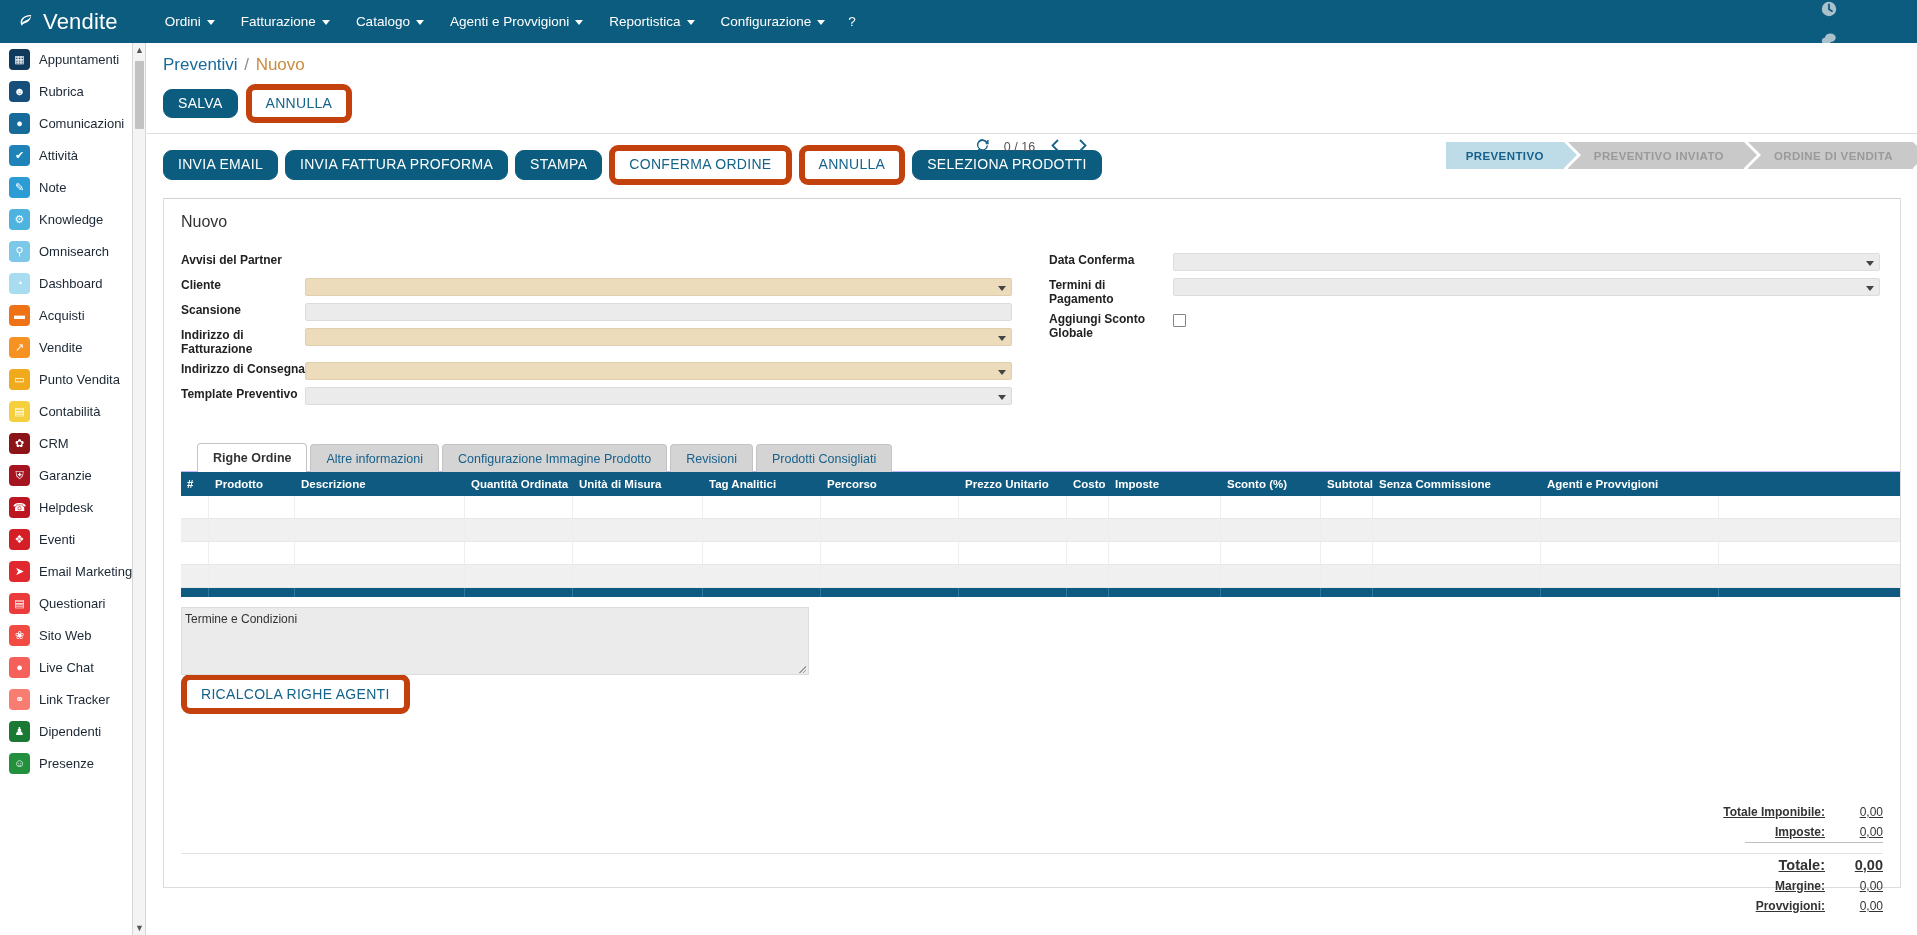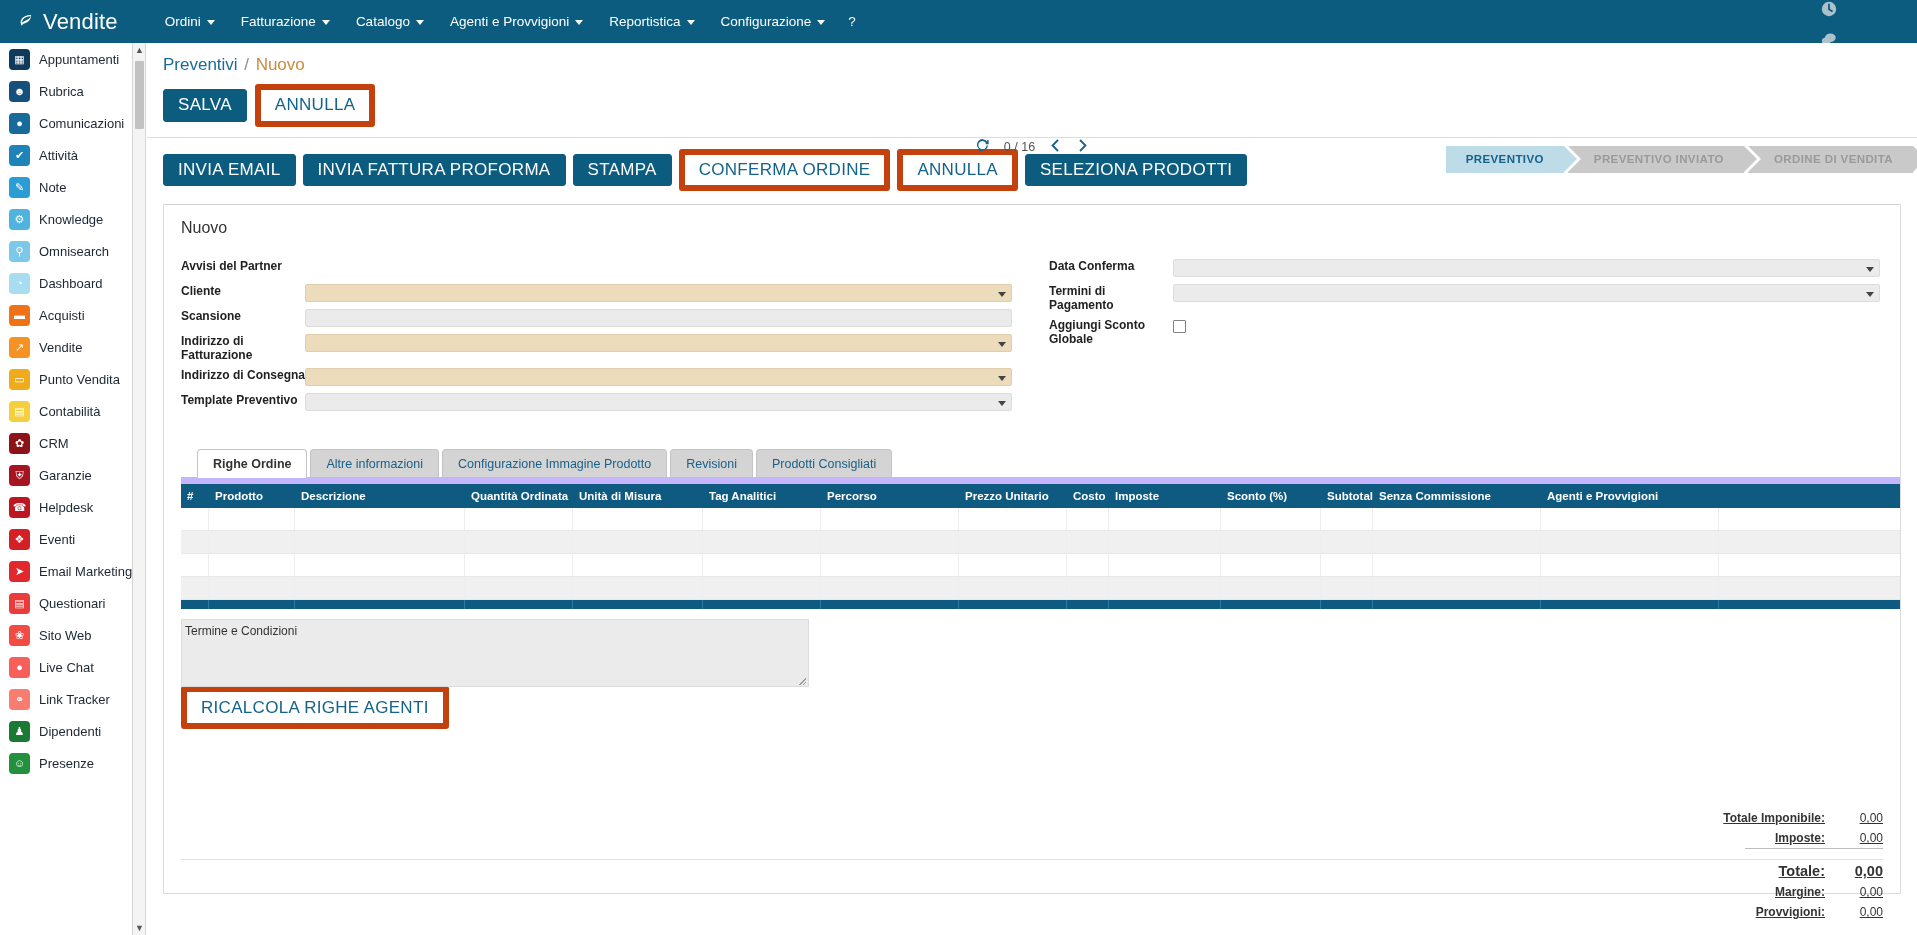--- a/index.html
+++ b/index.html
@@ -102,22 +102,22 @@
     width: 1770px; height: 892px; background: #fff; overflow: hidden;
   }
   #crumbrow { padding: 12px 0 0 16px; }
   #crumbrow .c1 { color: #1a6b9a; font-size: 17px; }
   #crumbrow .sep { color: #8e8e8e; font-size: 17px; margin: 0 3px; }
   #crumbrow .c2 { color: #c98b3f; font-size: 17px; }
 
   #savebar { padding: 9px 0 10px 16px; display: flex; gap: 8px; align-items: center; }
   .btn {
     font-family: "Liberation Sans", sans-serif;
-    font-size: 17px; letter-spacing: .3px;
-    padding: 6px 14px; border-radius: 3px; cursor: pointer;
+    font-size: 14px; letter-spacing: .3px;
+    padding: 6px 14px; border-radius: 9px; cursor: pointer;
     white-space: nowrap; line-height: 1.1;
   }
   .btn-primary { background: #0b5c7e; color: #fff; border: 1px solid #0b5c7e; }
   .btn-outline { background: #fff; color: #14638a; border: 6px solid #c2410c; }
   hr.thin { border: 0; border-top: 1px solid #dedede; margin: 0; }
 
   #actionrow {
     position: relative; padding: 11px 0 11px 16px;
     display: flex; gap: 7px; align-items: center;
   }
@@ -187,22 +187,22 @@
     border-right: 4px solid transparent; border-top: 5px solid #444;
   }
   .chk {
     width: 13px; height: 13px; background: #fff;
     border: 1px solid #848484; border-radius: 1px; margin-top: 2px;
     cursor: pointer;
   }
 
   
   #tabsrow {
-    margin: 30px 0 0 17px; display: flex; align-items: flex-start;
-    border-bottom: 7px solid #c4b5fd; padding-left: 16px;
+    margin: 30px 0 0 17px; display: flex; align-items: flex-end;
+    border-bottom: 1px solid #c4b5fd; padding-left: 16px;
     width: calc(100% - 17px);
   }
   .tab {
     background: #d4d4d4; border: 1px solid #c4c4c4; border-bottom: none;
     border-radius: 4px 4px 0 0; padding: 7px 15px 6px 15px;
     font-size: 12.5px; color: #17618b; cursor: pointer;
     margin-right: 3px; position: relative; top: 1px;
   }
   .tab.active {
     background: #fff; color: #333; font-weight: bold;

